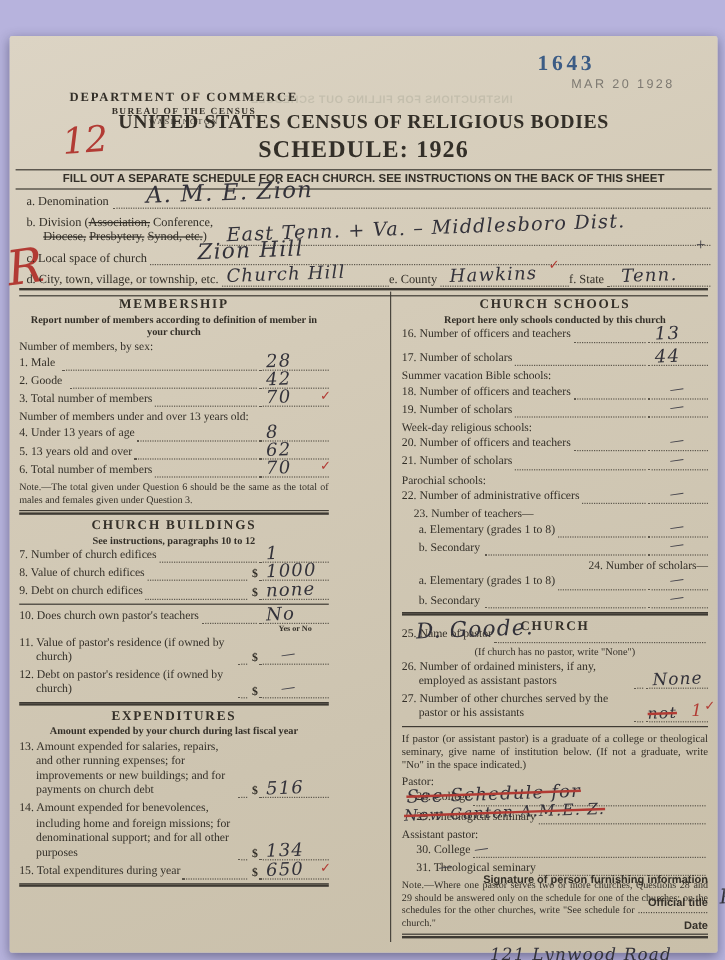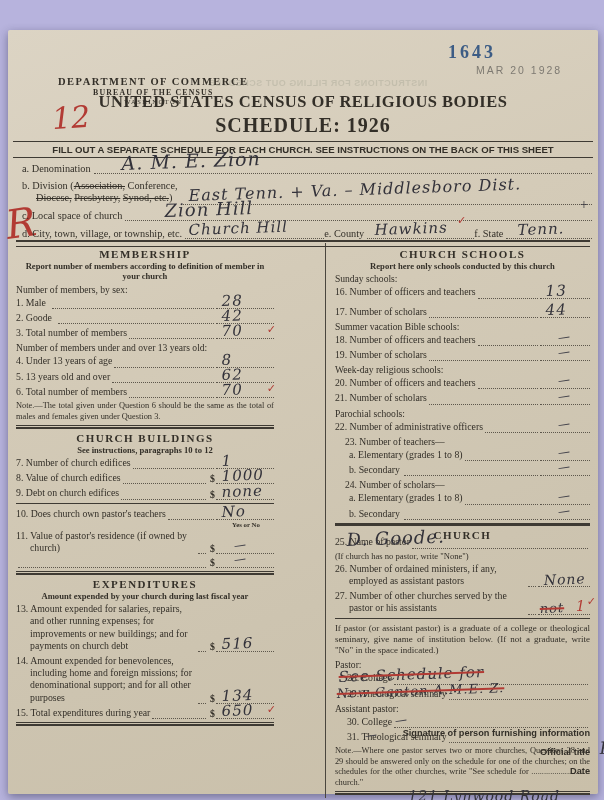--- a/index.html
+++ b/index.html
@@ -53,21 +53,21 @@
   .q { display:flex; align-items:flex-end; margin:2px 0 3px; position:relative; }
   .q .lbl { padding-left:14px; text-indent:-14px; max-width:78%; line-height:1.25; }
   .q .lbl.ind2 { padding-left:26px; text-indent:-12px; }
   .q .dots { flex:1; border-bottom:1.2px dotted #5d574c; height:9px; margin:0 2px; min-width:8px; }
   .q .ans { flex:0 0 58px; border-bottom:1.2px dotted #5d574c; height:11px; position:relative; }
   .q .ans .hv { left:6px; font-size:14px; bottom:-2px; }
   .q .dollar { flex:0 0 auto; margin:0 1px 0 2px; font-weight:bold; }
   .q .chk { position:absolute; right:-2px; bottom:2px; }
   .dash { font-family:"DejaVu Serif",serif; color:#43424a; font-size:12px; position:absolute; left:18px; bottom:1px; transform:rotate(-8deg); }
   .caption { font-size:6.8px; font-weight:bold; text-align:right; margin-top:-2px; padding-right:14px; }
-  .caption-c { font-size:8.6px; text-align:left; margin:-1px 0 2px; }
+  .caption-c { font-size:8.6px; text-align:center; margin:-1px 0 2px; }
   .note { font-size:8.4px; line-height:1.25; text-align:justify; margin:2px 0 3px; }
   .rule2 { border-top:1px solid #3e3a33; border-bottom:2px solid #3e3a33; height:3.5px; margin:3px 0 3px; }
   .rule1 { border-top:1.5px solid #3e3a33; margin:3px 0 4px; }
   .red-strike { text-decoration:line-through; text-decoration-color:#b23b34; text-decoration-thickness:1.6px; }
   .bigv { font-size:15px !important; }
   
   .sigblock { position:absolute; left:10px; right:8px; top:698px; font-size:9.8px; }
   .sigrow { display:flex; align-items:flex-end; margin-bottom:8px; position:relative;flex-direction:column; }
   .sigrow .slbl { font-weight:bold; font-family:"Liberation Sans",sans-serif; font-size:9.2px; }
   .sigrow .lead { flex:1; border-bottom:1.2px dotted #5d574c; height:12px; position:relative; margin-left:4px; }
@@ -234,20 +234,21 @@
 
       <div class="q">
         <span class="lbl"><span>11.</span> <span>Value of pastor's residence (if owned by church)</span></span>
           <span class="dots"></span>
         <span class="dollar">$</span>
         <span class="ans">
             <span class="dash">—</span>
           </span>
       </div>
       <div class="q">
+        <span class="lbl"><span>12.</span> <span>Debt on pastor's residence (if owned by church)</span></span>
           <span class="dots"></span>
         <span class="dollar">$</span>
         <span class="ans">
             <span class="dash">—</span>
           </span>
       </div>
 
       <div class="rule2"></div>
 
       <div class="sec-h">EXPENDITURES</div>
@@ -278,21 +279,20 @@
             <span class="red-check chk">✓</span>
           </span>
       </div>
       <div class="rule2"></div>
     </div>
 
     <div class="col right">
       <div class="sec-h">CHURCH SCHOOLS</div>
       <div class="sec-sub">Report here only schools conducted by this church</div>
 
-      <div class="group">Sunday schools:</div>
       <div class="q" style="margin-bottom:7px;">
         <span class="lbl"><span>16.</span> <span>Number of officers and teachers</span></span>
           <span class="dots"></span>
         <span class="ans" style="flex:0 0 50px;">
             <span class="hand hv bigv">13</span>
           </span>
       </div>
       <div class="q">
         <span class="lbl"><span>17.</span> <span>Number of scholars</span></span>
           <span class="dots"></span>
@@ -350,21 +350,21 @@
             <span class="dash">—</span>
           </span>
       </div>
       <div class="q">
         <span class="lbl ind2"><span>b. Secondary</span></span>
           <span class="dots"></span>
         <span class="ans" style="flex:0 0 50px;">
             <span class="dash">—</span>
           </span>
       </div>
-      <div class="group" style="padding-left:10px;"><span>24.</span> <span>Number of scholars—</span></div>
+      <div class="group" style="padding-left:10px;text-align:right;"><span>24.</span> <span>Number of scholars—</span></div>
       <div class="q">
         <span class="lbl ind2"><span>a. Elementary (grades 1 to 8)</span></span>
           <span class="dots"></span>
         <span class="ans" style="flex:0 0 50px;">
             <span class="dash">—</span>
           </span>
       </div>
       <div class="q">
         <span class="lbl ind2"><span>b. Secondary</span></span>
           <span class="dots"></span>

